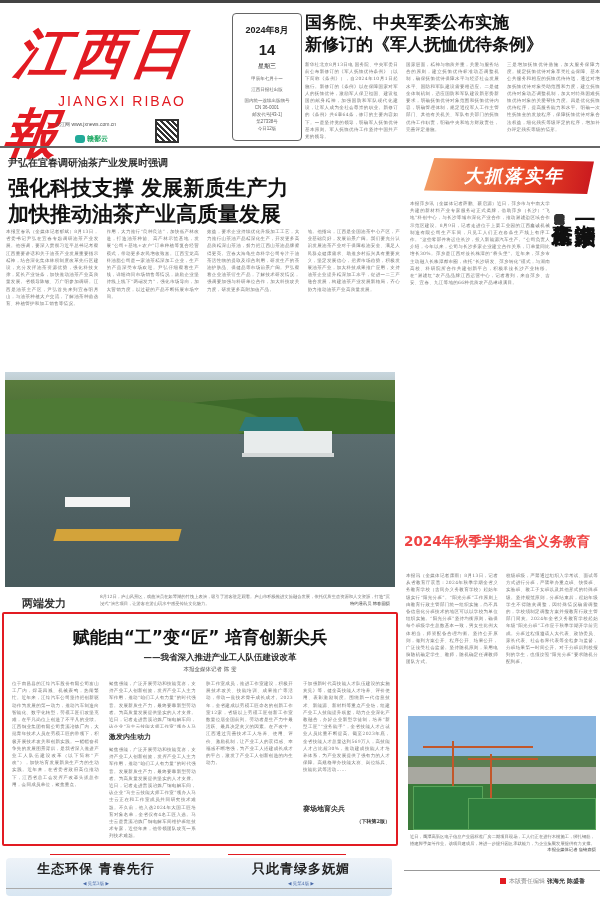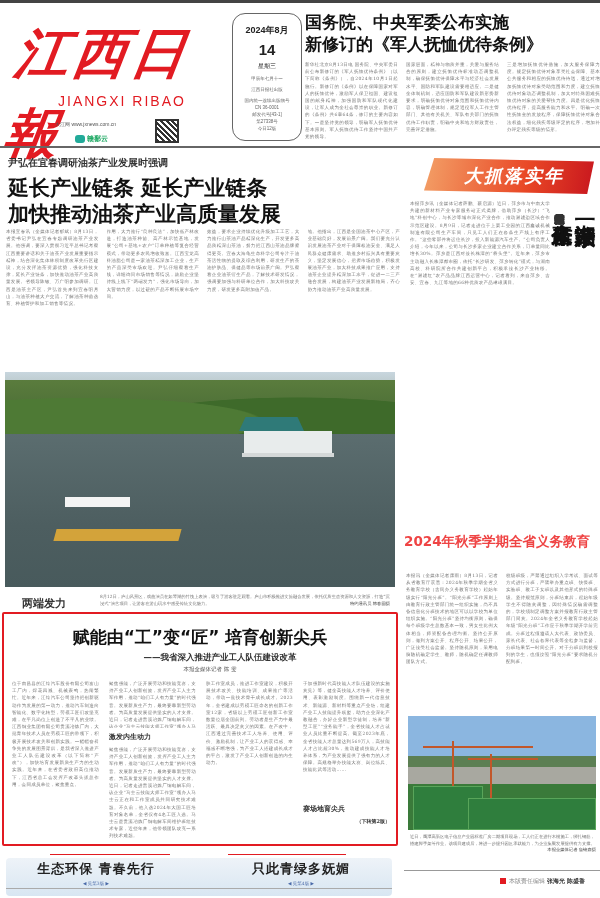--- a/index.html
+++ b/index.html
@@ -6,21 +6,21 @@
   body { width: 600px; height: 898px; background: #fff; font-family: "DejaVu Serif", serif; color: #222; position: relative; overflow: hidden; }
   .topbar { position:absolute; left:0; top:0; width:600px; height:3px; background:#444; }
   .masthead { position:absolute; left:0; top:3px; width:600px; height:140px; }
   .logo { position:absolute; left:10px; top:10px; width:205px; height:85px; }
   .logo-cn { font-family:"DejaVu Serif", serif; font-size:54px; color:#e21b22; font-style:italic; font-weight:bold; letter-spacing:4px; line-height:80px; transform: skewX(-8deg); }
   .logo-en { position:absolute; left:58px; top:90px; font-family:"Liberation Sans", sans-serif; color:#e21b22; font-size:14px; letter-spacing:2px; }
   .site { position:absolute; left:55px; top:118px; font-size:5px; color:#555; font-family:"Liberation Sans", sans-serif; }
   .app { position:absolute; left:75px; top:131px; font-size:7px; color:#2a6; font-family:"Liberation Sans", sans-serif; font-weight:bold; }
   .app-icon { display:inline-block; width:10px; height:8px; background:#2a9; border-radius:3px; margin-right:2px; vertical-align:middle; }
   .qr { position:absolute; left:155px; top:116px; width:24px; height:24px; background: repeating-linear-gradient(45deg,#333 0 2px,#fff 2px 4px); border:2px solid #333; }
-  .datebox { position:absolute; left:232px; top:10px; width:70px; height:128px; border:1.5px solid #666; border-radius:13px; text-align:center; font-family:"Liberation Sans", sans-serif; }
+  .datebox { position:absolute; left:232px; top:10px; width:70px; height:128px; border:1.5px solid #666; border-radius:4px; text-align:center; font-family:"Liberation Sans", sans-serif; }
   .datebox .ym { font-size:9px; font-weight:bold; margin-top:10px; }
   .datebox .day { font-size:15px; font-weight:bold; margin-top:4px; }
   .datebox .wk { font-size:6px; margin-top:4px; }
   .datebox .sm { font-size:4.5px; color:#666; margin-top:4px; line-height:7px; }
   .top-news { position:absolute; left:305px; top:8px; width:295px; }
   .top-news h2 { font-family:"DejaVu Sans", sans-serif; font-size:17px; line-height:22px; font-weight:bold; color:#111; }
   .cols { display:flex; gap:8px; margin-top:6px; }
   .col { flex:1; }
   .txt { font-size:4.5px; line-height:7.2px; color:#777; letter-spacing:0.3px; text-align:justify; word-break:break-all; }
   .rule { position:absolute; left:0; width:600px; height:2px; background:#666; }
@@ -115,21 +115,21 @@
       <div class="col txt">新华社北京8月13日电 国务院、中央军委日前公布新修订的《军人抚恤优待条例》（以下简称《条例》），自2024年10月1日起施行。新修订的《条例》以在保障国家对军人的抚恤优待，激励军人保卫祖国、建设祖国的献身精神，加强国防和军队现代化建设，让军人成为全社会尊崇的职业。新修订的《条例》共6章64条，修订的主要内容如下。一是坚持党的领导，明确军人抚恤优待基本原则。军人抚恤优待工作坚持中国共产党的领导。</div>
       <div class="col txt">国家层面，精神与物质并重，关爱与服务结合的原则，建立抚恤优待标准动态调整机制，确保抚恤优待保障水平与经济社会发展水平、国防和军队建设需要相适应。二是健全体制机制，适应国防和军队建设新形势新要求，明确抚恤优待对象范围和抚恤优待内容，明确管理体制，规定退役军人工作主管部门、其他有关机关、军队有关部门的抚恤优待工作职责，明确中央和地方财政责任，完善评定措施。</div>
       <div class="col txt">三是增加抚恤优待措施，加大服务保障力度。规定抚恤优待对象享受社会保障、基本公共服务和相应的抚恤优待待遇，通过对增加抚恤优待对象受助范围和力度，建立抚恤优待对象动态调整机制，加大对特殊困难抚恤优待对象的关爱帮扶力度。四是优化抚恤优待程序，提高服务能力和水平。明确一次性抚恤金的发放程序，保障抚恤优待对象合法权益，细化残疾等级评定的程序，增加补办评定残疾等级的情形。</div>
     </div>
   </div>
 </div>
 <div class="rule" style="top:146px"></div>
 
 <div class="lead-kicker">尹弘在宜春调研油茶产业发展时强调</div>
 <div class="lead-title">
-  <div>延长产业链条  延长产业链条</div>
+  <div>强化科技支撑  发展新质生产力</div>
   <div>加快推动油茶产业高质量发展</div>
 </div>
 <div class="lead-body">
   <div class="col txt" style="height:140px;overflow:hidden">本报宜春讯（全媒体记者郁斌）8月13日，省委书记尹弘在宜春专题调研油茶产业发展。他强调，要深入贯彻习近平总书记考察江西重要讲话和关于油茶产业发展重要指示精神，结合深化集体林权制度改革先行区建设，充分发挥油茶资源优势，强化科技支撑，延长产业链条，加快推动油茶产业高质量发展。省领导陈敏、万广明参加调研。江西是油茶主产区，尹弘首先来到宜春明月山，与油茶种植大户交流，了解油茶种苗选育、种植管护和加工销售等情况。</div>
   <div class="col txt" style="height:140px;overflow:hidden">作用，大力推行“良种良法”，加快低产林改造，打造油茶种苗、高产林示范基地，发展“公司+基地+农户”订单种植等复合经营模式，带动更多农民增收致富。江西宝龙高科油脂公司是一家油茶精深加工企业，生产的产品深受市场欢迎。尹弘仔细察看生产线，详细询问市场销售等情况，鼓励企业坚持线上线下“两端发力”，强化市场导向，加大营销力度，以过硬的产品不断拓展市场空间。</div>
   <div class="col txt" style="height:140px;overflow:hidden">效益，要求企业持续优化升级加工工艺，大力推行山茶油产品精深化生产，开发更多高品质精深山茶油，努力把江西山茶油品牌擦得更亮。宜春大海龟生命科学公司专注于油茶活性物的提取及综合利用，研发生产的茶油护肤品、保健品等市场前景广阔。尹弘察看企业油茶衍生产品，了解技术研发情况，强调要加强与科研单位合作，加大科技攻关力度，研发更多高附加值产品。</div>
   <div class="col txt" style="height:140px;overflow:hidden">地。他指出，江西是全国油茶中心产区，产业基础良好，发展前景广阔。我们要充分认识发展油茶产业对于保障粮油安全、满足人民群众健康需求、助推乡村振兴具有重要意义，坚定发展信心，把握市场趋势，积极发展油茶产业，加大科技成果推广应用，支持油茶企业提升精深加工水平，促进一二三产融合发展，构建油茶产业发展新格局，齐心协力推动油茶产业高质量发展。</div>
 </div>
 
 <div class="photo1" title="庐山如琴湖游船与湖心亭">

